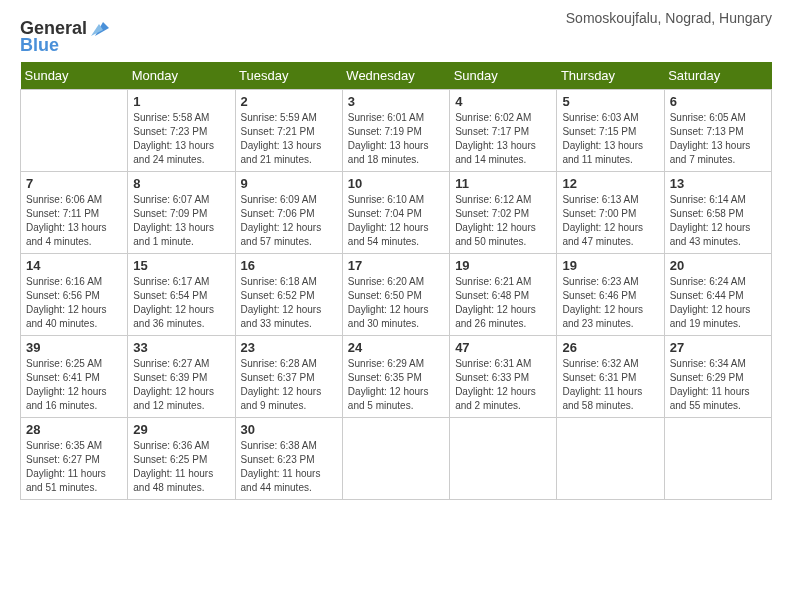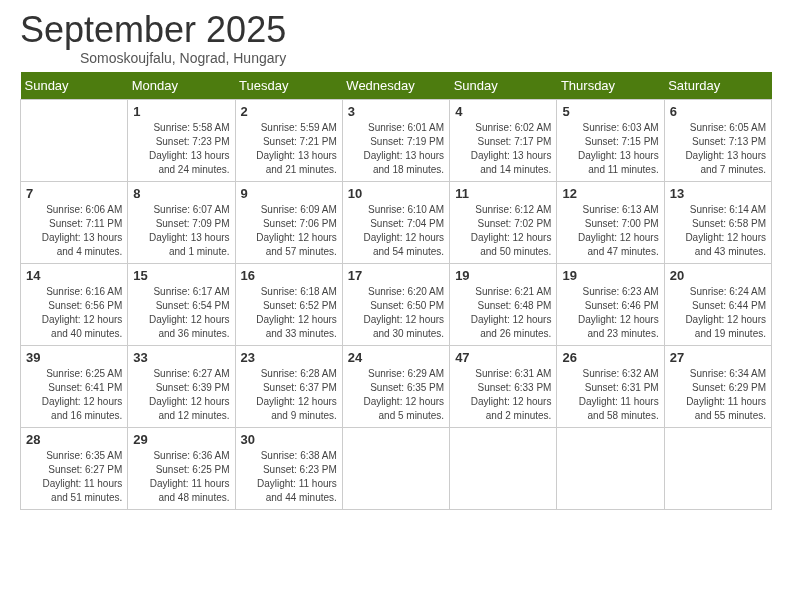--- a/index.html
+++ b/index.html
@@ -63,32 +63,42 @@
       font-size: 13px;
       font-weight: bold;
       color: #333;
       display: block;
       margin-bottom: 2px;
     }
     .day-info {
       font-size: 10px;
       color: #444;
       line-height: 1.4;
-      text-align: right;
     }
     .empty-cell {
       background: #fff;
     }
   </style>
 </head>
 <body>
 
 <div class="header">
+  <div class="logo">
+    <div class="logo-text">
+      <span style="display:flex;align-items:center;">
+        <span style="font-size:18px;font-weight:bold;color:#333;">General</span>
+        <svg width="22" height="22" viewBox="0 0 22 22" style="margin-left:2px;">
+          <polygon points="6,18 20,10 14,4" fill="#4a90d9"></polygon>
+          <polygon points="2,18 14,12 10,6" fill="#87bde8"></polygon>
+        </svg>
+      </span>
+      <span style="font-size:18px;font-weight:bold;color:#4a90d9;margin-top:-4px;">Blue</span>
+    </div>
+  </div>
   <div class="title-block">
-    <div class="month-title">September 2025</div>
     <div class="subtitle">Somoskoujfalu, Nograd, Hungary</div>
   </div>
 </div>
 
 <table>
   <thead>
     <tr>
       <th>Sunday</th>
       <th>Monday</th>
       <th>Tuesday</th>

